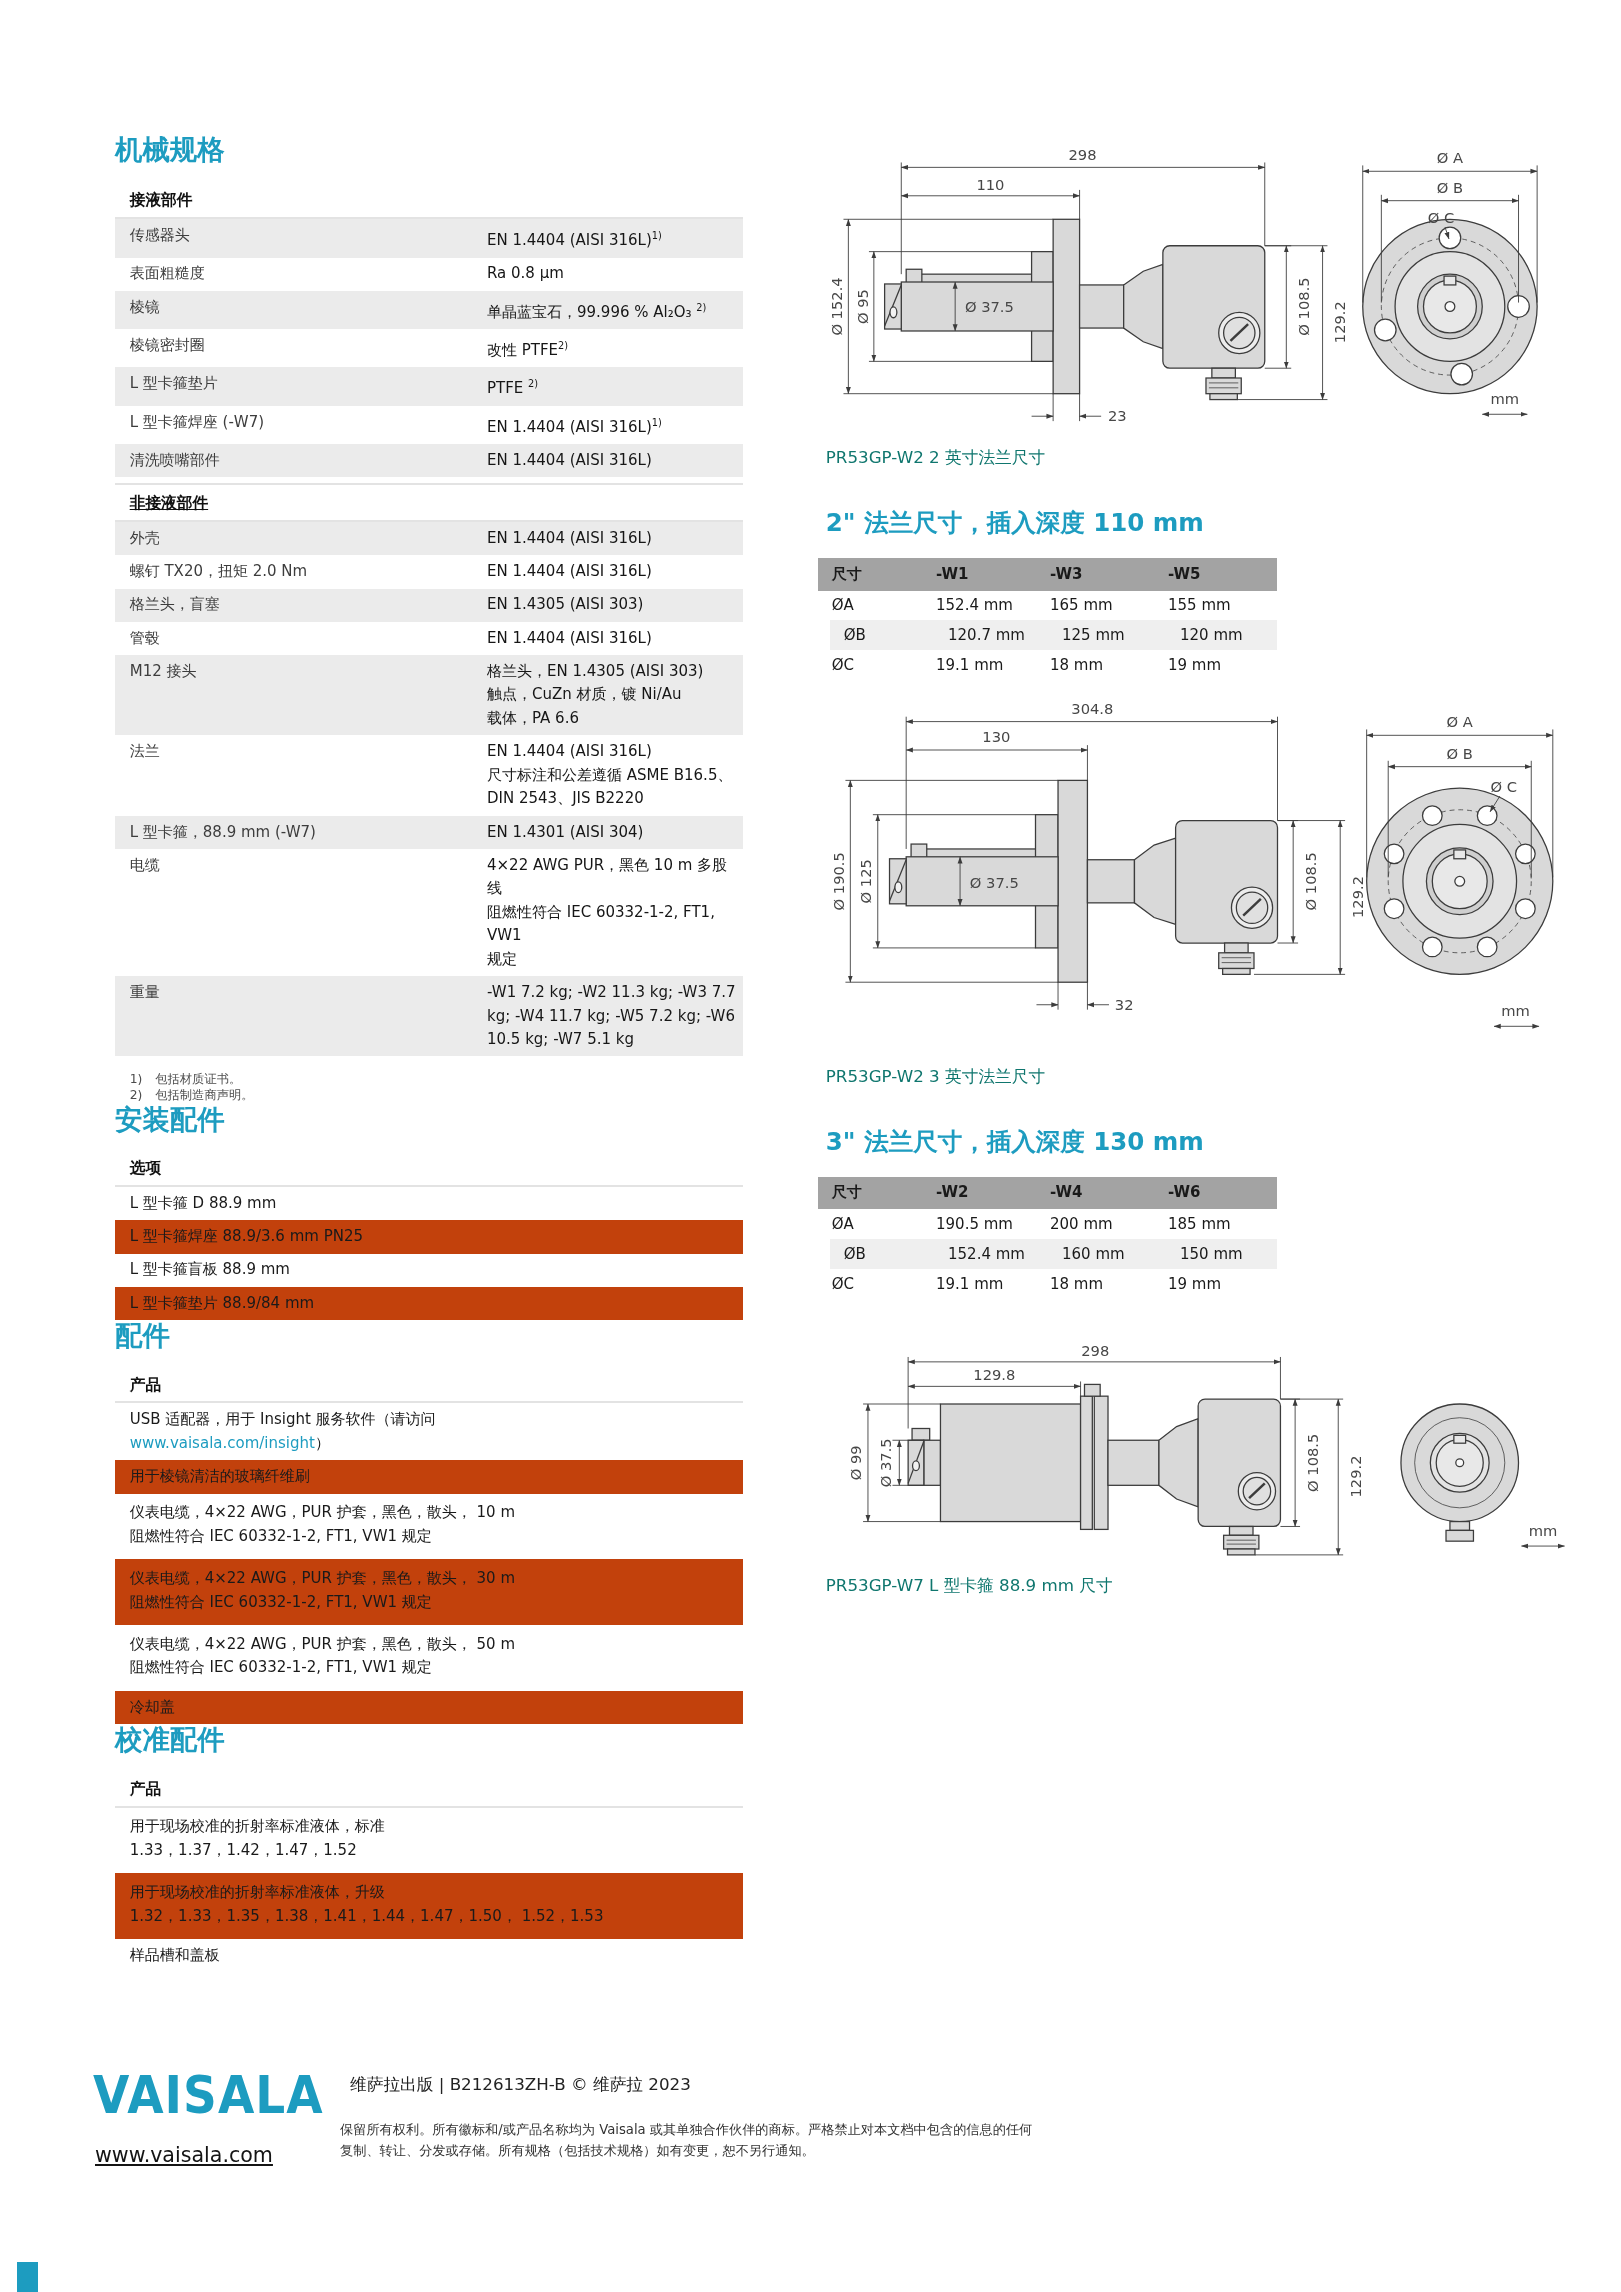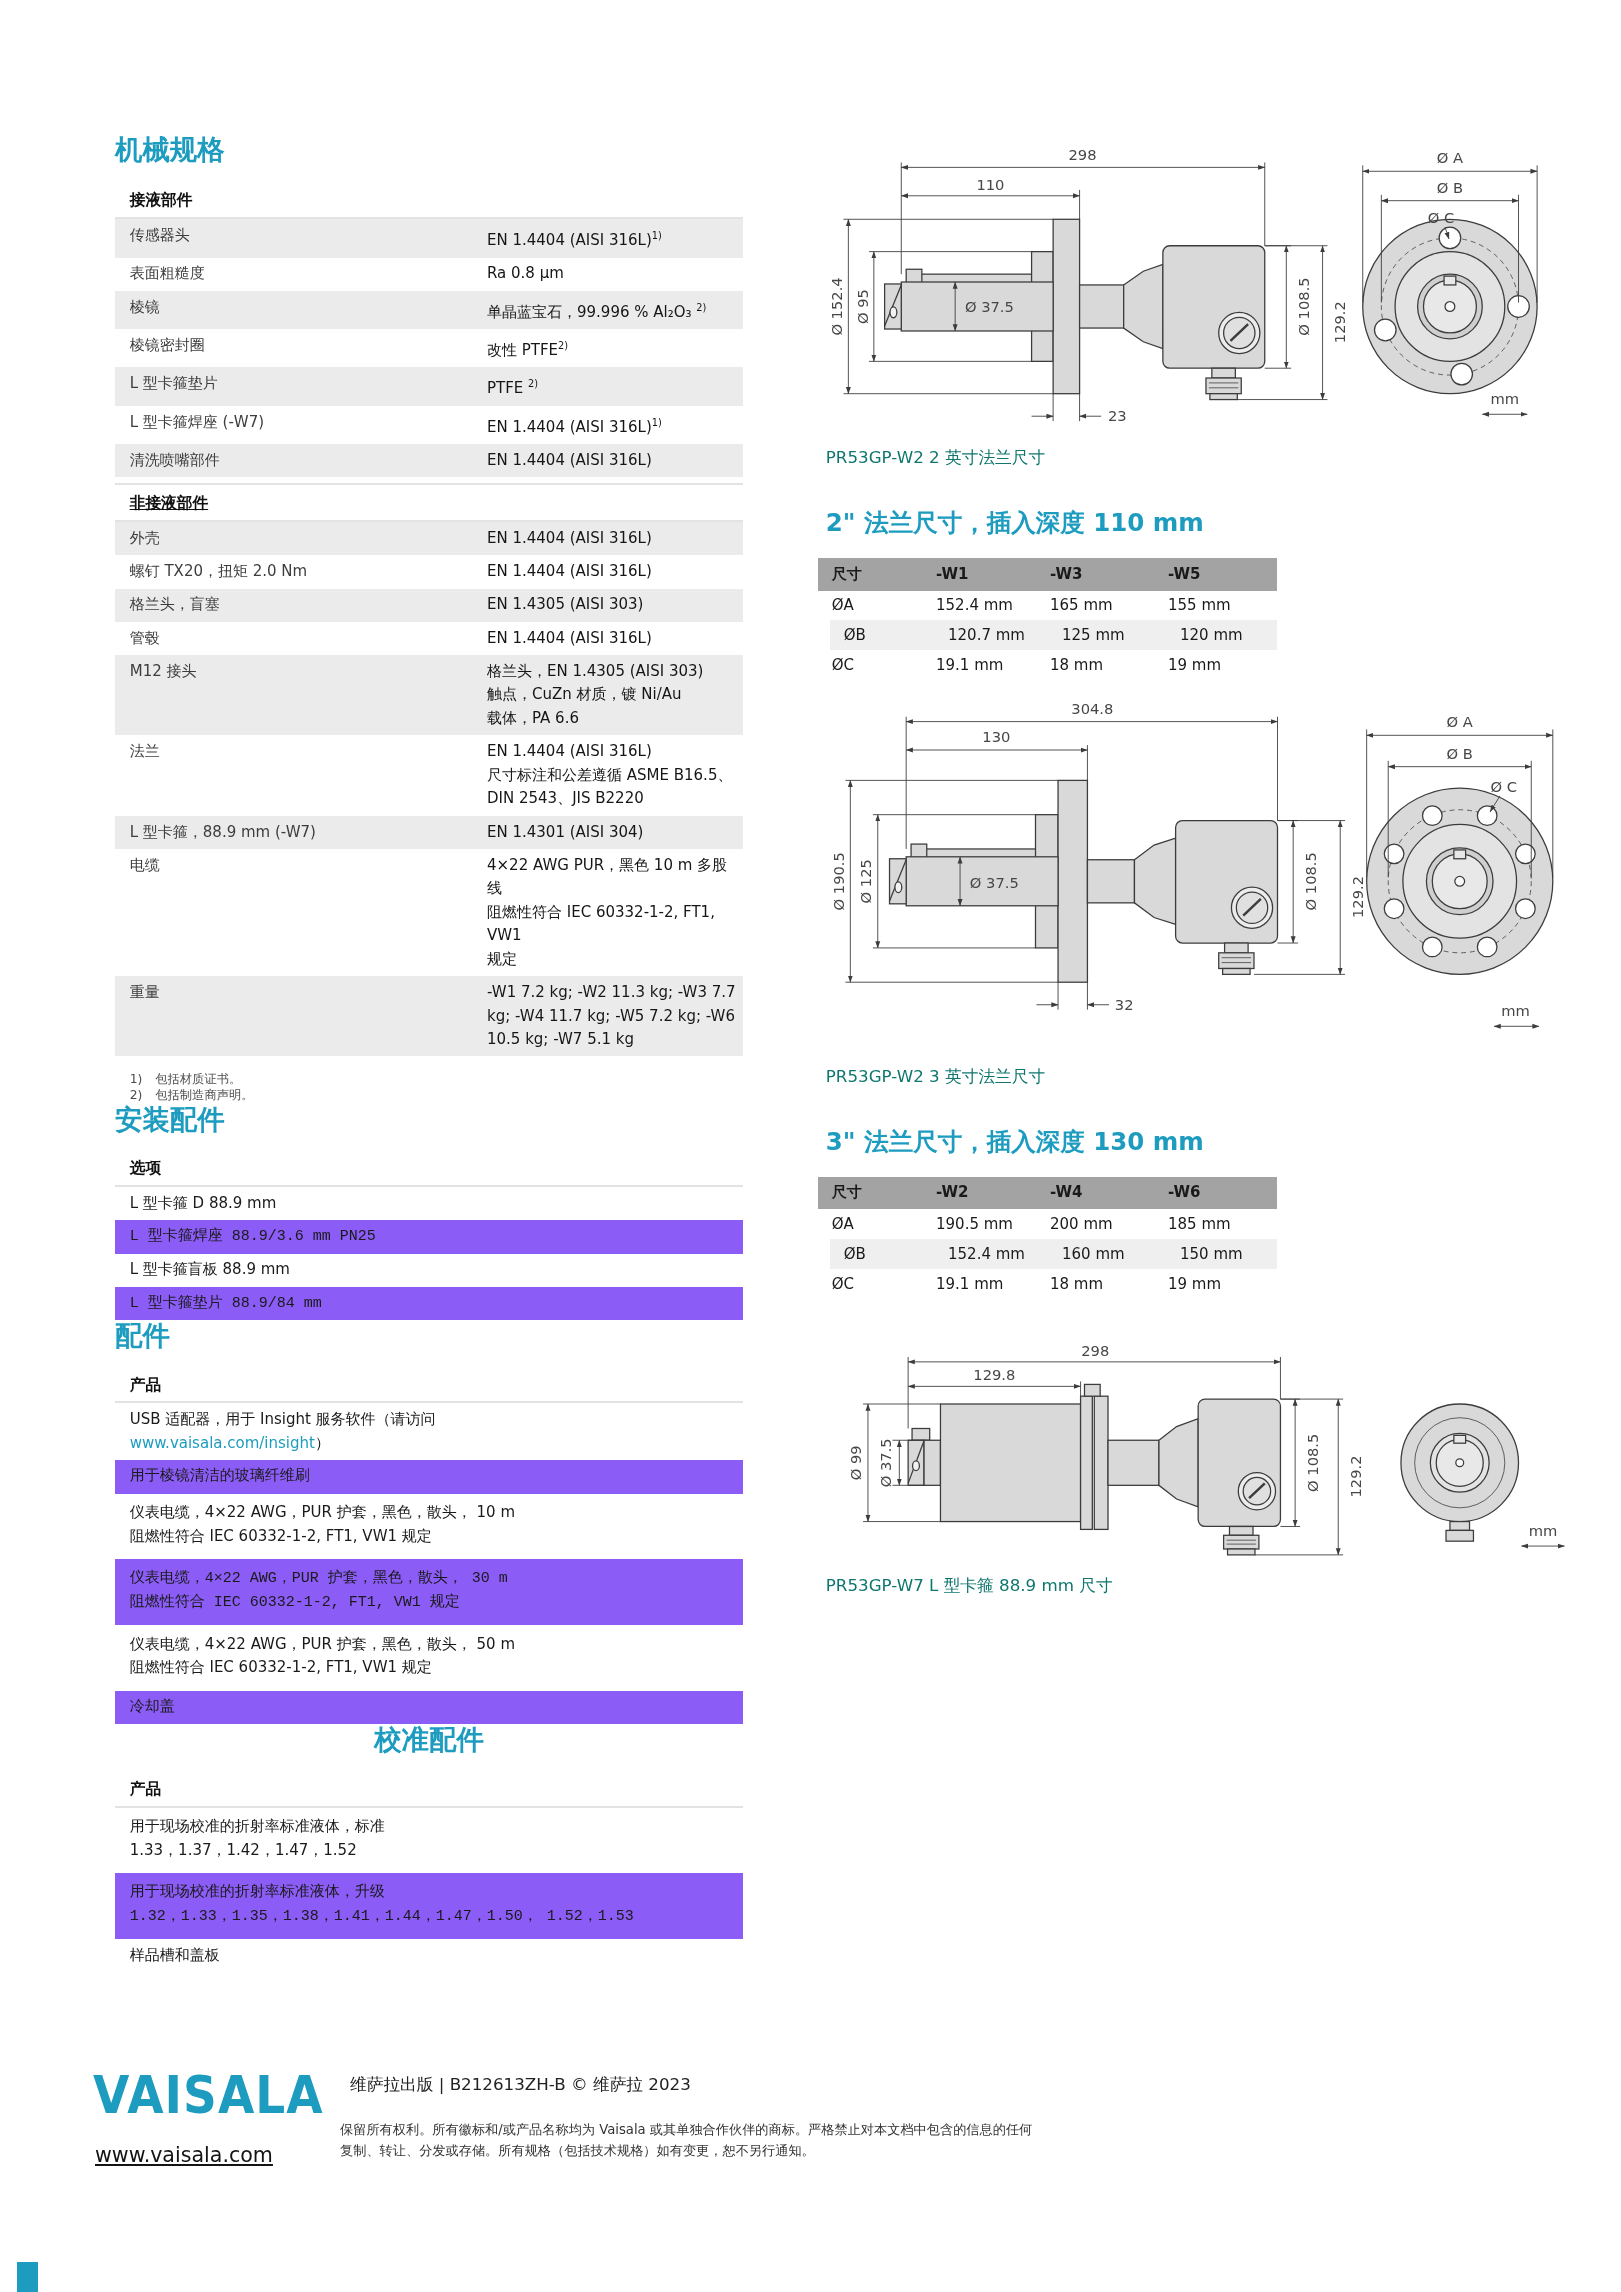--- a/index.html
+++ b/index.html
@@ -15,24 +15,24 @@
              border-bottom:2px solid #e3e3e3; }
   .sec-row.later { margin-top:6px; border-top:2px solid #e3e3e3;text-decoration:underline; }
   .srow { display:flex; padding:4.9px 0; line-height:23.5px; }
   .srow.odd { background:#ebebeb; }
   .srow .lbl { width:372px; box-sizing:border-box; padding-left:14.7px; color:#3d3d3d; white-space:pre-line; }
   .srow .val { flex:1; padding-right:5.9px; color:#161616; white-space:pre-line; }
   .srow .val sup { font-size:9.8px; }
   .fnotes { margin-top:15.7px; font-size:12.3px; color:#4c4c4c; line-height:15.7px; }
   .fnote { display:flex; padding-left:14.7px; }
   .fnote .n { width:25.5px; }
-  .gap40 { margin-top:39px; } .gap48 { margin-top:47px; } .gap44 { margin-top:43px;text-align:center; }
+  .gap40 { margin-top:39px; } .gap48 { margin-top:47px; } .gap44 { margin-top:43px; }
   .opt-table { margin-top:15.7px; font-size:15px; }
   .orow { padding:4.9px 0 4.9px 14.7px; line-height:23.5px; white-space:pre-line; }
-  .orow.odd { background:#8b5cf6;font-family:Liberation Mono, monospace; }
+  .orow.odd { background:#c2410c; }
   .orow.pad2 { padding-top:7.8px; padding-bottom:11px; }
   a.tlink { color:#1d9cc0; text-decoration:none; }
   
   .caption { font-size:16.7px; color:#0f766e; margin:11.8px 0 0 7.8px; }
   .dim-table { width:459px; margin:17.6px 0 0 0; font-size:15px; }
   .dim-table .hrow { display:flex; background:#a3a3a3; font-weight:bold; padding:6.9px 0;margin-top:20px; }
   .dim-table .drow { display:flex; padding:5.9px 0; }
   .dim-table .drow.odd { background:#efefef;margin-left:12px; }
   .dim-table .c0 { width:118px; box-sizing:border-box; padding-left:13.7px; }
   .dim-table .c1 { width:114px; } .dim-table .c2 { width:118px; } .dim-table .c3 { flex:1; }

